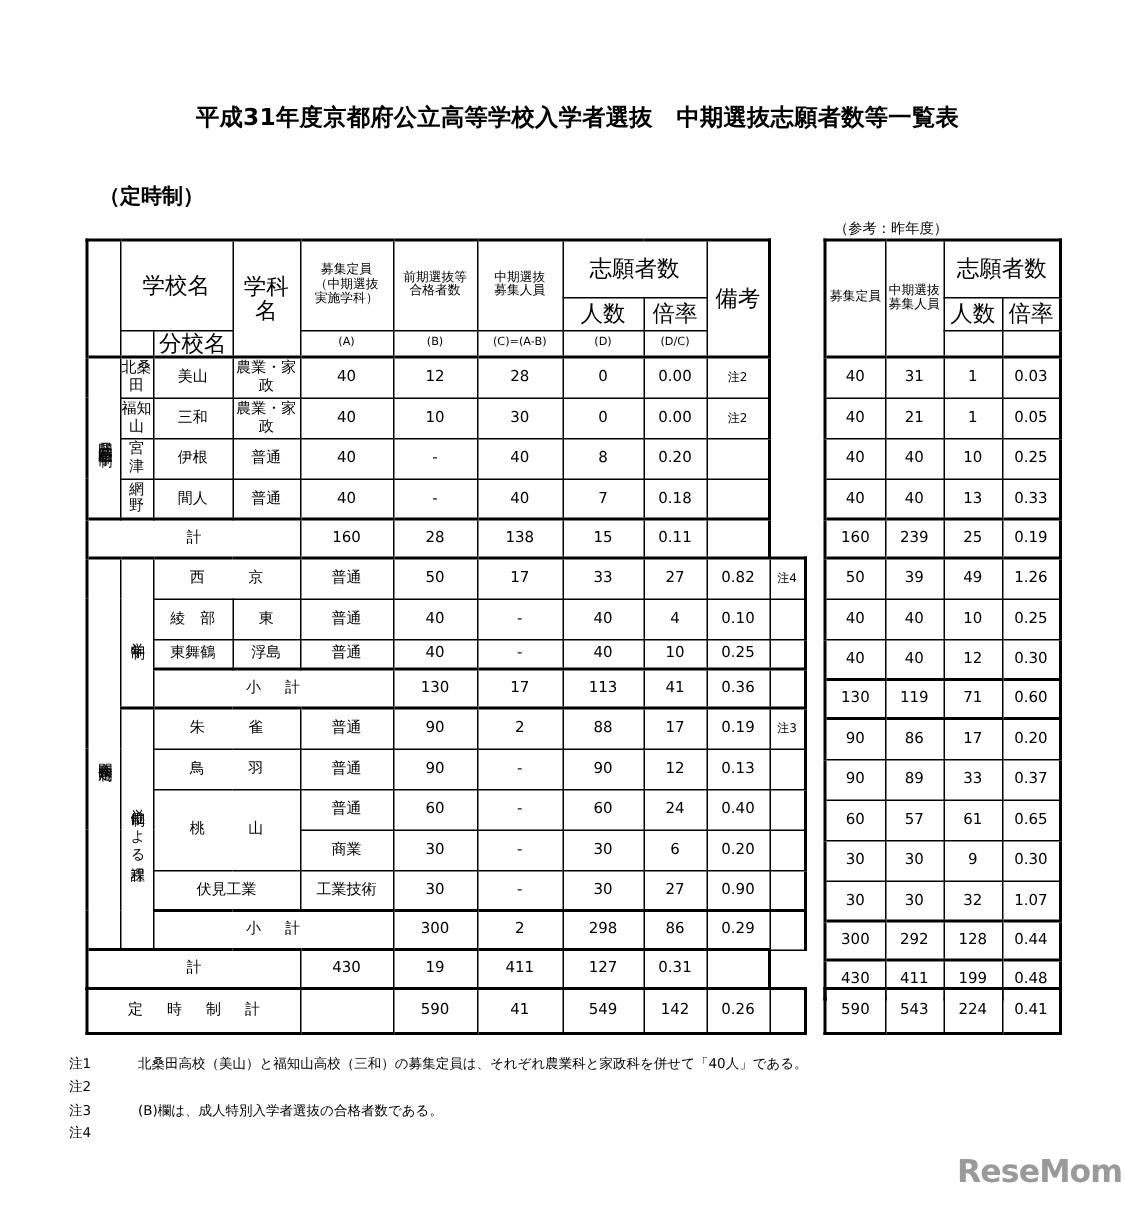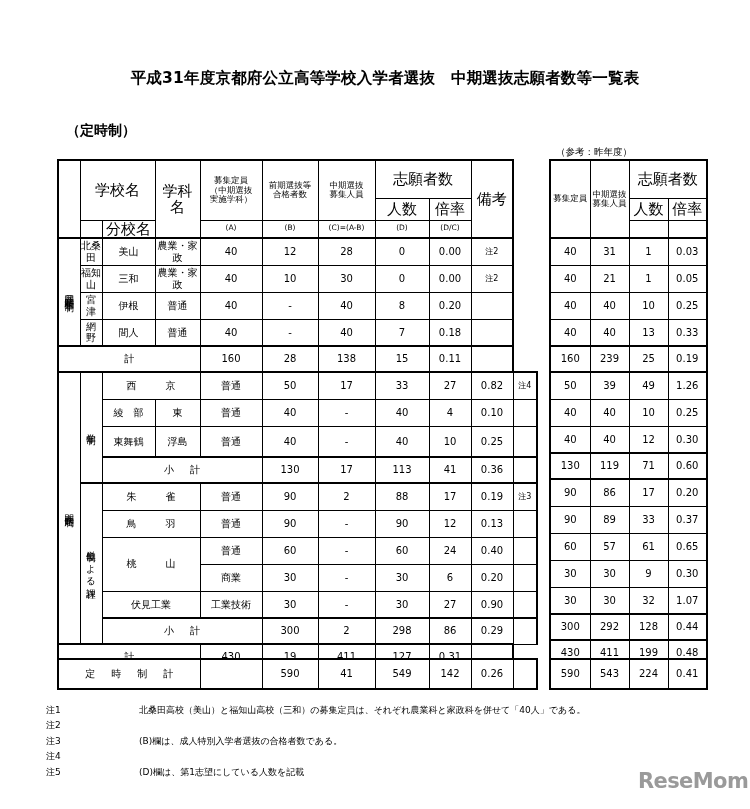--- a/index.html
+++ b/index.html
@@ -96,21 +96,21 @@
   
   .notes {
     position: absolute;
     top: 703px;
     left: 46px;
     font-size: 9px;
     line-height: 1.72;
   }
   .note-row { display: flex; }
   .note-tag { width: 46px; flex: none; }
-  .note-body { white-space: nowrap; margin-left: 47px; }
+  .note-body { white-space: nowrap; }
 
   
   .logo {
     position: absolute;
     top: 769px;
     left: 638px;
     font-size: 21px;
     font-weight: bold;
     color: #9a9a9a;
     letter-spacing: -0.6px;
@@ -256,21 +256,21 @@
       <td>綾　部</td>
       <td>東</td>
       <td>普通</td>
       <td class="num">40</td>
       <td class="num">-</td>
       <td class="num">40</td>
       <td class="num">4</td>
       <td class="num">0.10</td>
       <td class="small borderthick-r"></td>
     </tr>
-    <tr style="height:31px">
+    <tr style="height:20px">
       <td>東舞鶴</td>
       <td>浮島</td>
       <td>普通</td>
       <td class="num">40</td>
       <td class="num">-</td>
       <td class="num">40</td>
       <td class="num">10</td>
       <td class="num">0.25</td>
       <td class="small borderthick-r"></td>
     </tr>
@@ -535,19 +535,15 @@
   <div class="note-row">
     <span class="note-tag">注2</span>
   </div>
   <div class="note-row">
     <span class="note-tag">注3</span>
     <span class="note-body">(B)欄は、成人特別入学者選抜の合格者数である。</span>
   </div>
   <div class="note-row">
     <span class="note-tag">注4</span>
   </div>
-  <div class="note-row">
-    <span class="note-tag">注5</span>
-    <span class="note-body">(D)欄は、第1志望にしている人数を記載</span>
-  </div>
 </div>
 
 <div class="logo"><span>ReseMom</span><span class="dot">.</span></div>
 
 </body></html>

